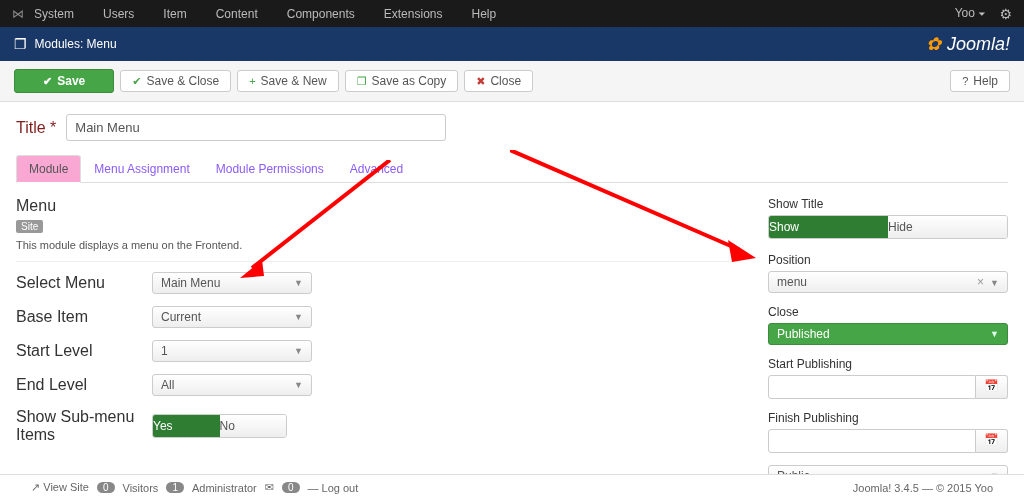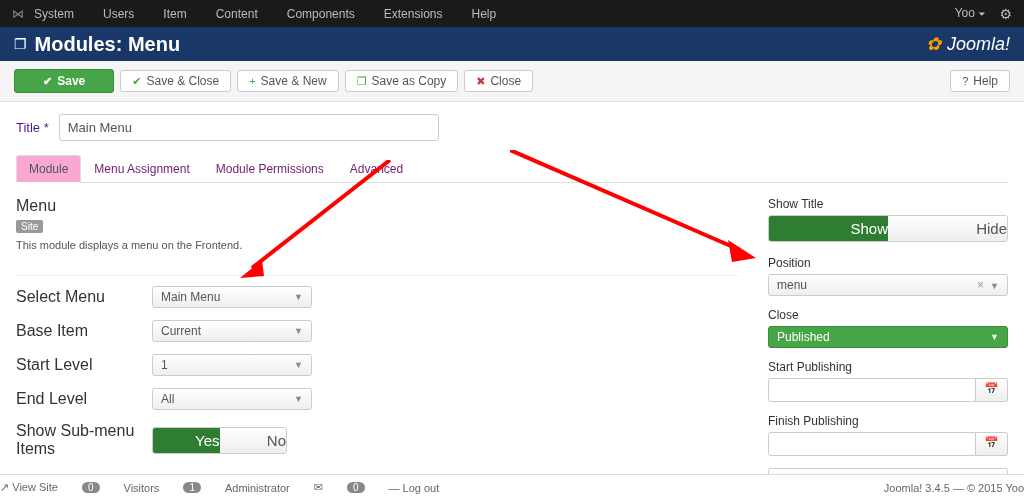--- a/index.html
+++ b/index.html
@@ -5,64 +5,64 @@
 *{box-sizing:border-box;margin:0;padding:0;font-family:Arial,Helvetica,sans-serif}
 body{background:#fff;font-size:12px;color:#555;width:1024px;height:500px;overflow:hidden;position:relative}
 .topbar{background:#1a1a1a;height:27px;display:flex;align-items:center;padding:0 12px;color:#bbb}
 .topbar .j-icon{margin-right:10px;color:#888}
 .topbar .menu{display:flex;gap:29px;font-size:12px}
 .topbar .menu span{cursor:pointer}
 .topbar .right{margin-left:auto;display:flex;align-items:flex-start;gap:14px}
 .topbar .gear{font-size:14px}
 .header{background:#1a3867;height:34px;display:flex;align-items:center;padding:0 14px;color:#fff}
 .header .box-icon{font-size:14px;margin-right:8px}
-.header .title{font-size:20px;font-weight:bold}
+.header .title{font-size:12px;font-weight:normal}
 .header .logo{margin-left:auto;display:flex;align-items:center;gap:6px;font-size:18px;font-style:italic}
 .header .logo .flower{color:#f90;font-size:18px}
 .toolbar{background:#f5f5f5;border-bottom:1px solid #ddd;padding:8px 14px;display:flex;gap:6px;align-items:center}
 .btn{display:inline-flex;align-items:center;gap:5px;border:1px solid #ccc;background:#fff;padding:3px 11px;border-radius:3px;font-size:12px;cursor:pointer;color:#555}
 .btn.green{background:#46a546;border-color:#3d8b3d;color:#fff;padding:4px 28px;font-weight:bold}
 .btn .ic{font-size:11px}
 .btn.green .ic{color:#fff}
 .btn .ic.check{color:#46a546}
 .btn .ic.plus{color:#46a546}
 .btn .ic.copy{color:#46a546}
 .btn .ic.close{color:#c43c35}
 .btn.help{margin-left:auto}
 .content{padding:12px 16px}
 .title-row{display:flex;align-items:center;gap:10px;margin-bottom:14px}
-.title-row label{font-size:13px;color:#4c1d95}
+.title-row label{font-size:16px;color:#7f1d1d}
 .title-row input{width:380px;padding:5px 8px;border:1px solid #ccc;border-radius:3px;font-size:13px;color:#555}
 .tabs{display:flex;border-bottom:1px solid #ddd;margin-bottom:14px}
-.tab{padding:6px 12px;font-size:12px;color:#701a75;cursor:pointer;border:1px solid transparent;border-bottom:none;margin-bottom:-1px}
+.tab{padding:6px 12px;font-size:12px;color:#8b5cf6;cursor:pointer;border:1px solid transparent;border-bottom:none;margin-bottom:-1px}
 .tab.active{color:#555;border-color:#ddd;border-bottom:1px solid #fff;border-radius:3px 3px 0 0;background:#f9a8d4}
 .cols{display:flex;gap:30px}
 .col-left{flex:1}
 .col-right{width:240px}
 .section-title{font-size:16px;color:#333;margin-bottom:4px}
 .badge-site{display:inline-block;background:#999;color:#fff;font-size:10px;padding:1px 5px;border-radius:2px;margin-bottom:6px}
-.desc{font-size:11px;color:#555;margin-bottom:24px}
+.desc{font-size:11px;color:#555;margin-bottom:10px}
 hr{border:none;border-top:1px solid #eee;margin:10px 0}
 .field{display:flex;align-items:center;margin-bottom:12px}
 .field .lbl{width:136px;font-size:16px;color:#333}
 .select{width:160px;background:linear-gradient(#fff,#eee);border:1px solid #ccc;border-radius:3px;padding:3px 8px;font-size:12px;color:#555;display:flex;justify-content:space-between;align-items:center;cursor:pointer}
 .select .caret{font-size:9px;color:#888}
 .toggle{display:flex;width:135px;border-radius:3px;overflow:hidden;border:1px solid #ccc}
-.toggle .opt{flex:1;text-align:right;padding:4px 0;font-size:15px;background:linear-gradient(#fff,#eee);cursor:pointer}
+.toggle .opt{flex:1;text-align:left;padding:4px 0;font-size:12px;background:linear-gradient(#fff,#eee);cursor:pointer}
 .toggle .opt.sel{background:#2f7d32;color:#fff}
 .rlabel{font-size:12px;color:#333;margin-bottom:4px;display:block}
 .wide-select{width:100%;background:linear-gradient(#fff,#eee);border:1px solid #ccc;border-radius:3px;padding:3px 8px;font-size:12px;color:#555;display:flex;justify-content:space-between;align-items:center;margin-bottom:12px;cursor:pointer}
 .wide-select .caret{font-size:9px;color:#888}
 .wide-select.x .x{color:#999;margin-right:6px}
 .status-sel{background:#46a546;color:#fff;border-color:#3d8b3d}
 .status-sel .caret{color:#dfe}
 .date-group{display:flex;margin-bottom:12px}
 .date-group input{flex:1;border:1px solid #ccc;border-radius:3px 0 0 3px;padding:4px 6px;font-size:12px}
 .date-group .cal{border:1px solid #ccc;border-left:none;background:linear-gradient(#fff,#eee);padding:3px 8px;border-radius:0 3px 3px 0;cursor:pointer}
-.footer{position:absolute;bottom:0;left:0;right:0;border-top:1px solid #ddd;background:#fff;padding:6px 0;display:flex;align-items:center;gap:24px;font-size:11px;color:#666}
+.footer{position:absolute;bottom:0;left:0;right:0;border-top:1px solid #ddd;background:#fff;padding:6px 31px;display:flex;align-items:center;gap:8px;font-size:11px;color:#666}
 .footer .pill{background:#888;color:#fff;border-radius:8px;padding:0 6px;font-size:10px}
 .footer .sep{margin-left:auto}
 .arrow{position:absolute;pointer-events:none}
 </style>
 </head>
 <body>
 
 <div class="topbar">
   <span class="j-icon">⋈</span>
   <div class="menu">

